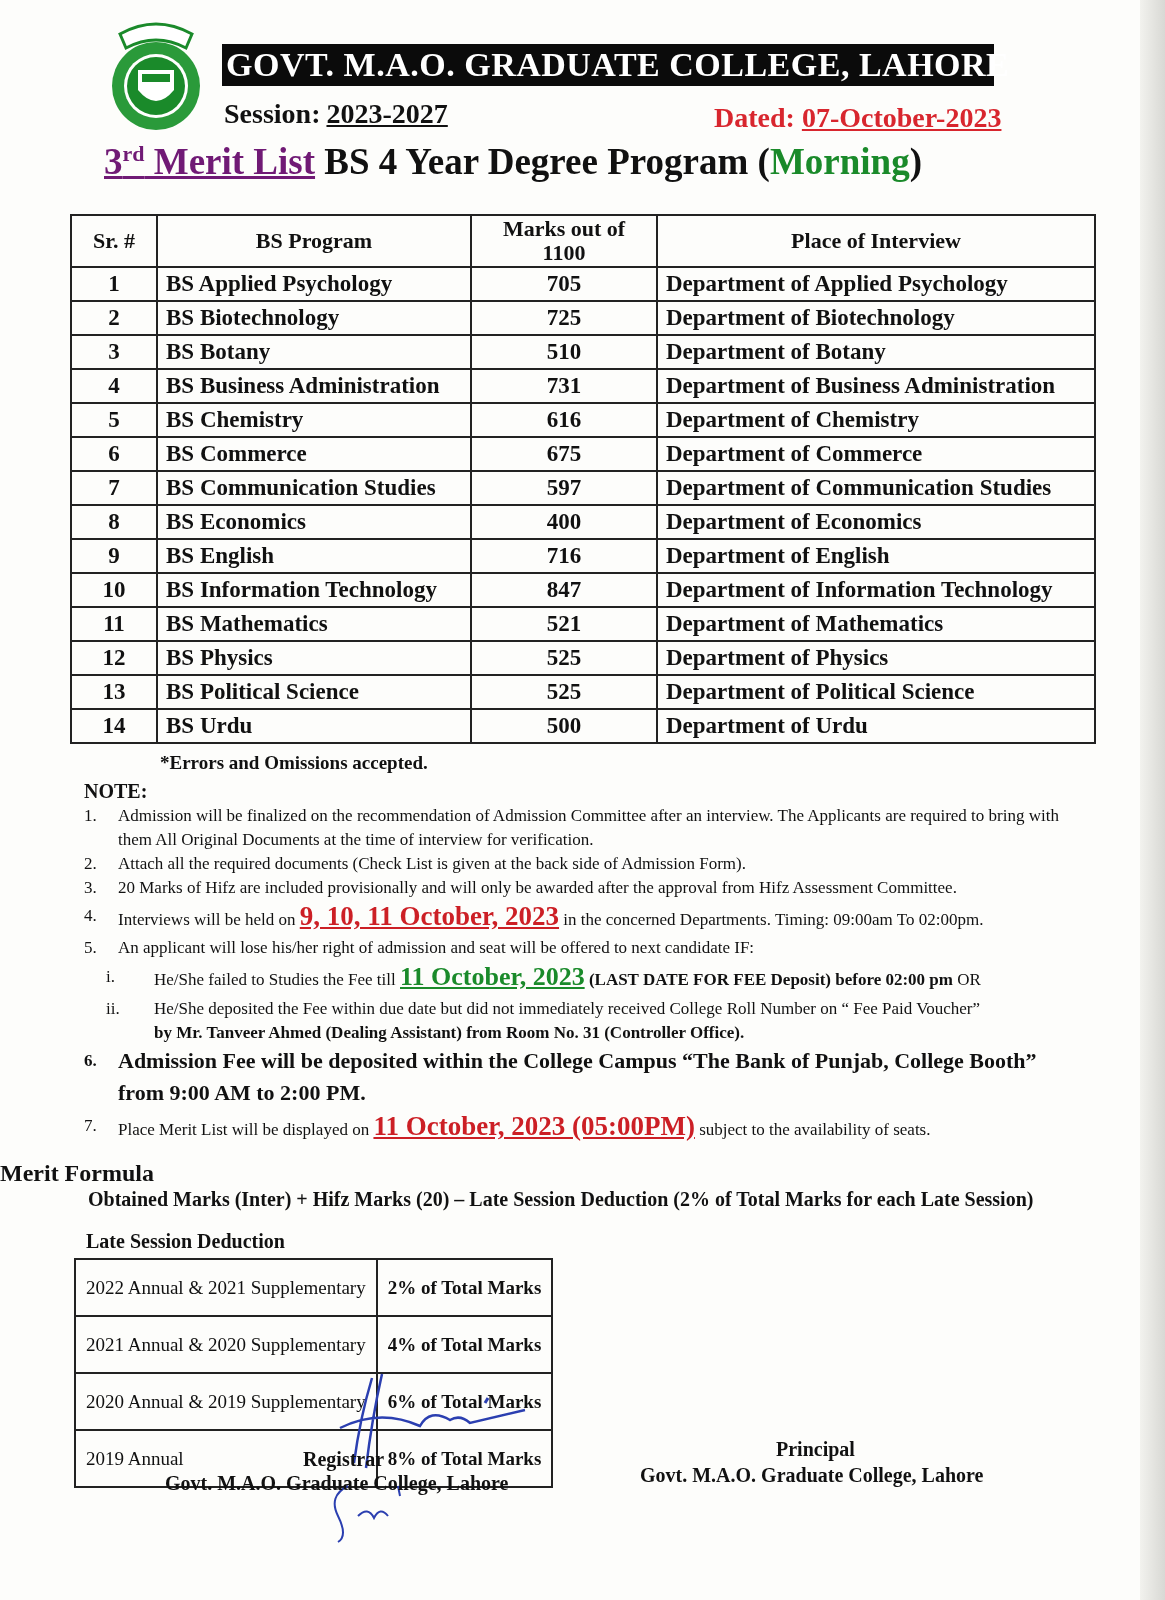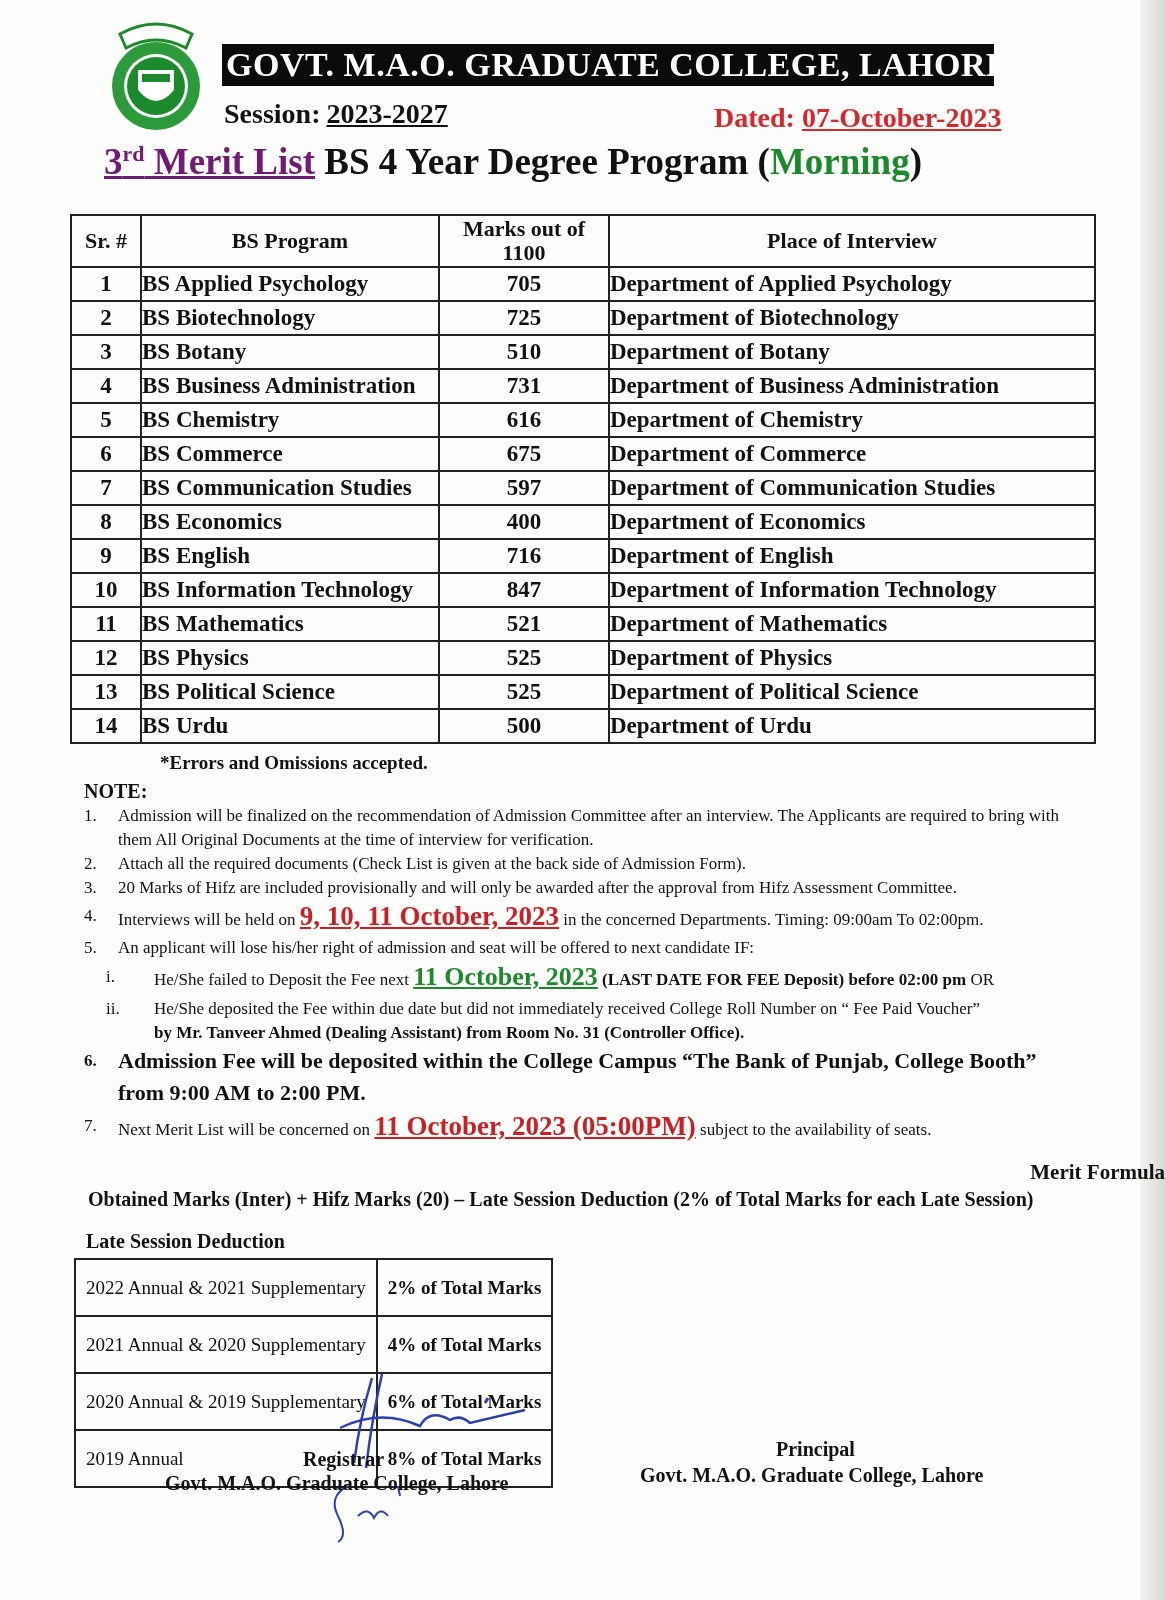--- a/index.html
+++ b/index.html
@@ -22,40 +22,40 @@
   .dated .val { text-decoration: underline; }
   .headline { left: 104px; top: 140px; font-size: 37px; font-weight: bold; white-space: nowrap; }
   .headline .red { color: #701a75; text-decoration: underline; }
   .headline sup { font-size: 22px; }
   .headline .green { color: #1a8a2a; }
 
   
   table { border-collapse: collapse; }
   .merit-table { left: 70px; top: 214px; width: 1026px; font-weight: bold; }
   .merit-table td, .merit-table th {
-    border: 2px solid #222; font-size: 23px; padding: 0 0; height: 32px;
+    border: 2px solid #222; font-size: 23px; padding: 0 8px; height: 32px;
   }
   .merit-table th { font-size: 22px; height: 50px; line-height: 24px; }
   .merit-table td.c { text-align: center; }
   .col-sr { width: 68px; } .col-prog { width: 296px; } .col-marks { width: 168px; }
 
   .errors { left: 160px; top: 752px; font-size: 19px; font-weight: bold; }
   .note-title { left: 84px; top: 780px; font-size: 20px; font-weight: bold; }
 
   .notes { left: 84px; top: 804px; width: 1000px; font-size: 17px; line-height: 24px; }
   .note { position: relative; padding-left: 34px; }
   .note .num { position: absolute; left: 0; top: 0; width: 30px; }
   .note.sub { padding-left: 70px; }
   .note.sub .num { left: 22px; }
   .hl-red { color: #cc1f25; font-weight: bold; font-size: 27px; text-decoration: underline; }
   .hl-green { color: #1a8a2a; font-weight: bold; font-size: 26px; text-decoration: underline; }
   .b { font-weight: bold; }
   .big { font-size: 22px; font-weight: bold; line-height: 32px; }
 
-  .formula-title { left: 0; width: 1165px; text-align: right; top: 1160px; font-size: 21px; font-weight: bold; }
+  .formula-title { left: 0; width: 1165px; text-align: left; top: 1160px; font-size: 24px; font-weight: bold; }
   .formula { left: 88px; top: 1188px; font-size: 20px; font-weight: bold; white-space: nowrap; }
   .lsd-title { left: 86px; top: 1230px; font-size: 20px; font-weight: bold; }
   .lsd-table { left: 74px; top: 1258px; }
   .lsd-table td { border: 2px solid #222; font-size: 19px; height: 23px; padding: 16px 10px; white-space: nowrap; }
   .lsd-table td.r { font-weight: bold; }
 
   .signature { left: 310px; top: 1368px; width: 220px; height: 120px; }
   .reg-title { left: 303px; top: 1448px; font-size: 20px; font-weight: bold; }
   .reg-college { left: 165px; top: 1472px; font-size: 20px; font-weight: bold; }
   .pr-title { left: 776px; top: 1438px; font-size: 20px; font-weight: bold; }
@@ -188,24 +188,24 @@
 
 <div class="abs errors">*Errors and Omissions accepted.</div>
 <div class="abs note-title">NOTE:</div>
 
 <div class="abs notes">
   <div class="note"><span class="num">1.</span><span>Admission will be finalized on the recommendation of Admission Committee after an interview. The Applicants are required to bring with them All Original Documents at the time of interview for verification.</span></div>
   <div class="note"><span class="num">2.</span><span>Attach all the required documents (Check List is given at the back side of Admission Form).</span></div>
   <div class="note"><span class="num">3.</span><span>20 Marks of Hifz are included provisionally and will only be awarded after the approval from Hifz Assessment Committee.</span></div>
   <div class="note" style="line-height:32px"><span class="num">4.</span><span>Interviews will be held on </span><span class="hl-red">9, 10, 11 October, 2023</span><span> in the concerned Departments. Timing: 09:00am To 02:00pm.</span></div>
   <div class="note"><span class="num">5.</span><span>An applicant will lose his/her right of admission and seat will be offered to next candidate IF:</span></div>
-  <div class="note sub" style="line-height:34px"><span class="num">i.</span><span>He/She failed to Deposit the Fee next </span><span class="hl-green">11 October, 2023</span><span class="b"> (LAST DATE FOR FEE Deposit) before 02:00 pm</span><span>  OR</span></div>
+  <div class="note sub" style="line-height:34px"><span class="num">i.</span><span>He/She failed to Studies the Fee till </span><span class="hl-green">11 October, 2023</span><span class="b"> (LAST DATE FOR FEE Deposit) before 02:00 pm</span><span>  OR</span></div>
   <div class="note sub"><span class="num">ii.</span><span>He/She deposited the Fee within due date but did not immediately received College Roll Number on “ Fee Paid Voucher”</span><br><span class="b">by Mr. Tanveer Ahmed (Dealing Assistant) from Room No. 31 (Controller Office).</span></div>
   <div class="note big"><span class="num" style="font-size:17px">6.</span><span>Admission Fee will be deposited within the College Campus “The Bank of Punjab, College Booth” from 9:00 AM to 2:00 PM.</span></div>
-  <div class="note" style="line-height:34px"><span class="num">7.</span><span>Next Merit List will be concerned on </span><span class="hl-red">11 October, 2023 (05:00PM)</span><span> subject to the availability of seats.</span></div>
+  <div class="note" style="line-height:34px"><span class="num">7.</span><span>Place Merit List will be displayed on </span><span class="hl-red">11 October, 2023 (05:00PM)</span><span> subject to the availability of seats.</span></div>
 </div>
 
 <div class="abs formula-title">Merit Formula</div>
 <div class="abs formula">Obtained Marks (Inter) + Hifz Marks (20) – Late Session Deduction (2% of Total Marks for each Late Session)</div>
 <div class="abs lsd-title">Late Session Deduction</div>
 
 <table class="abs lsd-table">
   <tbody id="lsd-body">
       <tr>
         <td>2022 Annual &amp; 2021 Supplementary</td>

